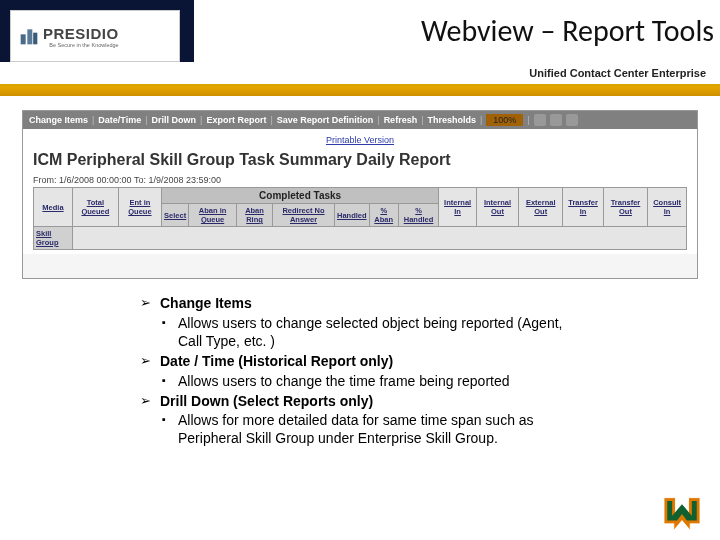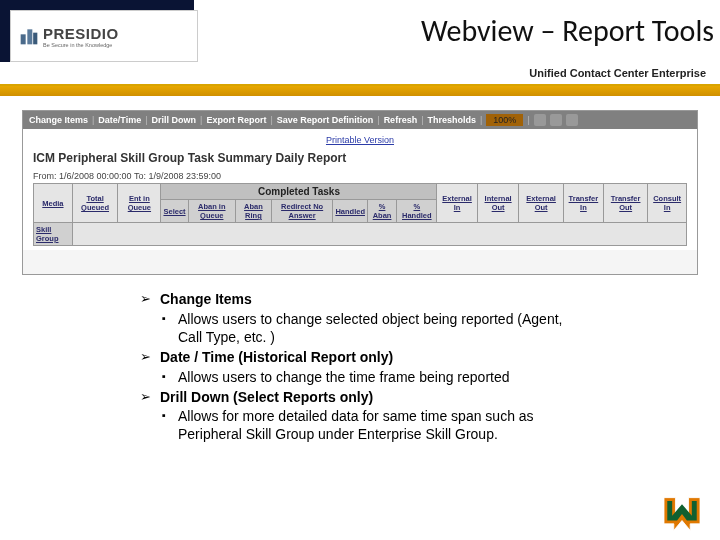--- a/index.html
+++ b/index.html
@@ -1,38 +1,38 @@
 <!DOCTYPE html>
 <html><head>
 <meta charset="utf-8">
 <style>
   * { box-sizing: border-box; margin: 0; padding: 0; }
   body { width: 720px; height: 540px; font-family: Arial, sans-serif; background: #fff; position: relative; overflow: hidden; }
 
   .header { position: relative; height: 62px; background: linear-gradient(90deg, #0a1434 0%, #0a1434 27%, #fff 27%); }
-  .logo-box { position: absolute; left: 10px; top: 10px; width: 188px; height: 52px; background: #fff; border: 1px solid #ccc; display: flex; align-items: center; padding: 4px 8px; }
+  .logo-box { position: absolute; left: 10px; top: 10px; width: 170px; height: 52px; background: #fff; border: 1px solid #ccc; display: flex; align-items: center; padding: 4px 8px; text-align: right; }
   .logo-icon { width: 20px; height: 20px; margin-right: 4px; }
   .logo-icon svg { width: 100%; height: 100%; }
   .logo-text { display: flex; flex-direction: column; }
   .logo-main { font-weight: bold; font-size: 15px; color: #444; letter-spacing: 0.5px; }
   .logo-tag { font-size: 5.5px; color: #666; }
   .title { position: absolute; right: 6px; top: 12px; font-size: 30px; font-family: Calibri, Arial, sans-serif; color: #111; font-weight: 400; }
 
   .subheader { height: 24px; background: #fff; border-bottom: 2px solid #d9a400; display: flex; justify-content: flex-end; align-items: center; padding-right: 14px; }
   .subheader-text { font-size: 11px; font-weight: bold; color: #222; }
   .orange-bar { height: 10px; background: linear-gradient(#e8a800, #d09000); }
 
   .screenshot { margin: 14px 22px 10px 22px; border: 1px solid #999; background: #f5f5f5; font-size: 9px; }
   .ss-toolbar { background: #808080; color: #fff; padding: 3px 6px; display: flex; align-items: center; gap: 4px; font-size: 9px; font-weight: bold; }
   .ss-toolbar .sep { color: #bbb; font-weight: normal; }
   .ss-toolbar .zoom { background: #a16207; color: #222; padding: 1px 7px; font-weight: normal; }
   .ss-toolbar .ticon { width: 12px; height: 12px; background: #999; border-radius: 2px; display: inline-block; }
   .ss-body { background: #fff; padding: 6px 10px 4px 10px; }
   .ss-print { text-align: center; font-size: 9px; color: #2b3ba8; text-decoration: underline; margin-bottom: 6px; }
-  .ss-title { font-size: 12px; font-weight: bold; color: #333; margin-bottom: 6px; }
+  .ss-title { font-size: 16px; font-weight: bold; color: #333; margin-bottom: 6px; }
   .ss-range { font-size: 9px; color: #444; margin-bottom: 2px; }
   .ss-table { width: 100%; border-collapse: collapse; }
   .ss-table th { background: #d0d0d0; border: 1px solid #999; font-size: 7.5px; font-weight: bold; color: #2a2a6a; text-decoration: underline; padding: 2px 2px; text-align: center; vertical-align: middle; }
   .ss-table th.group { background: #c0c0c0; color: #222; text-decoration: none; font-size: 10px; }
   .ss-table th.nogroup { background: #e5e5e5; }
   .ss-gap { height: 24px; background: #f5f5f5; }
 
   .content { padding: 6px 140px 0 140px; font-size: 14px; line-height: 1.28; color: #000; }
   .arrow-item { position: relative; padding-left: 20px; margin-bottom: 2px; }
   .arrow-item::before { content: "➢"; position: absolute; left: 0; top: 0; font-size: 13px; color: #000; }
@@ -94,21 +94,21 @@
     <div class="ss-print">Printable Version</div>
     <div class="ss-title">ICM Peripheral Skill Group Task Summary Daily Report</div>
     <div class="ss-range">From: 1/6/2008 00:00:00 To: 1/9/2008 23:59:00</div>
     <table class="ss-table">
       <tbody>
           <tr>
         <th class="nogroup" rowspan="2">Media</th>
         <th class="nogroup" rowspan="2">Total Queued</th>
         <th class="nogroup" rowspan="2">Ent in Queue</th>
         <th class="group" colspan="7">Completed Tasks</th>
-        <th class="nogroup" rowspan="2">External In</th>
+        <th class="nogroup" rowspan="2">Internal In</th>
         <th class="nogroup" rowspan="2">Internal Out</th>
         <th class="nogroup" rowspan="2">External Out</th>
         <th class="nogroup" rowspan="2">Transfer In</th>
         <th class="nogroup" rowspan="2">Transfer Out</th>
         <th class="nogroup" rowspan="2">Consult In</th>
       </tr>
       <tr>
         <th>Select</th>
         <th>Aban in Queue</th>
         <th>Aban Ring</th>

